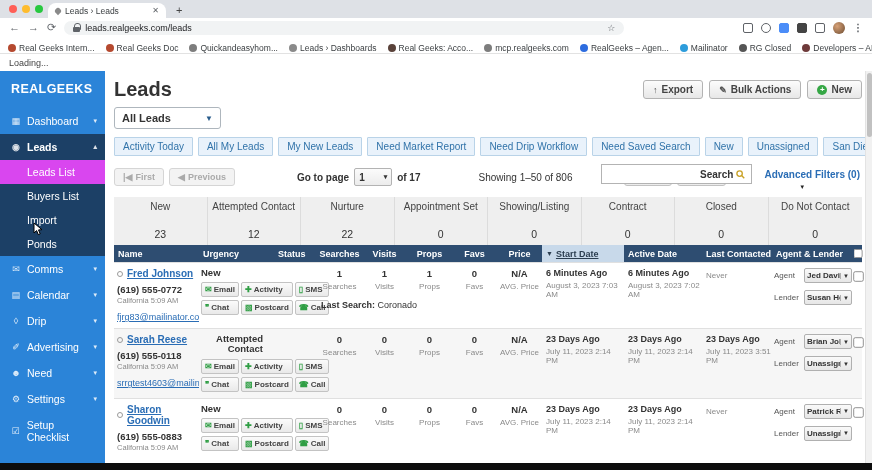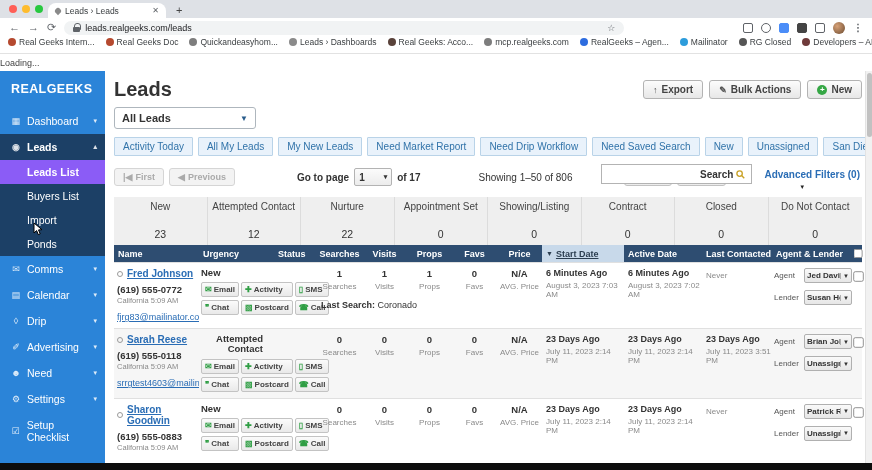--- a/index.html
+++ b/index.html
@@ -22,49 +22,49 @@
   .lock{width:7px;height:9px;position:relative;flex-shrink:0;}
   .lock:before{content:"";position:absolute;top:0;left:1px;width:5px;height:5px;border:1px solid #5f6368;border-radius:3px 3px 0 0;}
   .lock:after{content:"";position:absolute;bottom:0;left:0;width:7px;height:5px;background:#5f6368;border-radius:1px;}
   .ext-icons{margin-left:auto;display:flex;align-items:center;gap:8px;}
   .ci{width:10px;height:10px;border:1px solid #5f6368;border-radius:2px;}
   .ci.round{border-radius:50%;}
   .ci.blue{background:#4b8df8;border-color:#4b8df8;}
   .ci.dark{background:#444;border-color:#444;}
   .avatar{width:12px;height:12px;border-radius:50%;background:radial-gradient(circle at 35% 35%,#d8a278,#6b4a2f);}
   .menu-dots{color:#5f6368;font-size:10px;font-weight:bold;}
-  .bookmarksbar{height:17px;background:#fff;border-bottom:1px solid #e2e2e2;display:flex;align-items:flex-start;gap:11px;padding:0 8px;overflow:hidden;white-space:nowrap;}
+  .bookmarksbar{height:17px;background:#fff;border-bottom:1px solid #e2e2e2;display:flex;align-items:flex-end;gap:11px;padding:0 8px;overflow:hidden;white-space:nowrap;}
   .bm{display:flex;align-items:center;gap:3px;font-size:8.5px;color:#3c4043;flex-shrink:0;}
   .bm-ic{width:8px;height:8px;border-radius:50%;flex-shrink:0;}
 
   
-  .loading{height:17px;font-size:9px;color:#444;padding:4px 0 0 0;background:#fff;}
+  .loading{height:17px;font-size:9px;color:#444;padding:4px 0 0 9px;background:#fff;}
   .page-body{display:flex;height:392px;overflow:hidden;position:relative;}
 
   
   .sidebar{width:105px;flex-shrink:0;background:#2b84d8;color:#fff;font-size:10.5px;position:relative;}
   .logo{font-size:12.5px;font-weight:bold;letter-spacing:.4px;padding:11px 0 12px 11px;}
   .side-item{display:flex;align-items:center;gap:6px;padding:7px 8px 7px 11px;cursor:pointer;}
   .side-icon{font-size:9px;opacity:.85;width:10px;text-align:center;}
   .side-chev{margin-left:auto;font-size:7px;opacity:.85;}
   .leads-group{background:#1c4066;}
   .leads-head{font-weight:bold;}
   .sub-item{padding:6px 0 6px 27px;cursor:pointer;}
-  .sub-item.selected{background:#8b5cf6;font-weight:bold;}
+  .sub-item.selected{background:#d946ef;}
   .cursor-arrow{position:absolute;left:33px;top:151px;z-index:5;}
 
   
   .main{flex:1;padding:0 3px 0 9px;overflow:hidden;}
   .hdr{display:flex;align-items:center;justify-content:space-between;padding-top:7px;}
   .title{font-size:20px;font-weight:bold;color:#333;}
   .hbtns{display:flex;gap:6px;}
   .btn{background:linear-gradient(#fcfcfc,#e7e7e7);border:1px solid #b3b3b3;border-radius:3px;font-size:10px;font-weight:bold;color:#444;padding:3px 9px;display:flex;align-items:center;gap:4px;cursor:pointer;}
   .btn .bic{font-size:9px;color:#555;}
   .new-dot{width:10px;height:10px;border-radius:50%;background:#35a745;color:#fff;font-size:8px;line-height:10px;text-align:center;font-weight:bold;}
-  .viewsel{width:142px;height:22px;border:1px solid #aeb6bd;border-radius:3px;background:#fff;display:flex;align-items:center;padding:0 7px;font-size:11px;font-weight:bold;color:#333;margin:6px 0 8px;cursor:pointer;}
+  .viewsel{width:107px;height:22px;border:1px solid #aeb6bd;border-radius:3px;background:#fff;display:flex;align-items:center;padding:0 7px;font-size:11px;font-weight:bold;color:#333;margin:6px 0 8px;cursor:pointer;}
   .viewsel .caret{margin-left:auto;color:#2a5d8c;font-size:8px;}
   .chips{display:flex;gap:5px;flex-wrap:nowrap;}
   .chip{background:#e9f2fb;border:1px solid #b9d3e8;border-radius:1px;color:#3173a9;font-size:10px;padding:3px 8px;display:flex;align-items:center;gap:5px;white-space:nowrap;cursor:pointer;}
   .addnew-row{margin-top:7px;}
   .addnew{display:inline-flex;}
 
   .pagerow{display:flex;align-items:center;margin-top:10px;height:22px;font-size:10px;color:#333;position:relative;}
   .pgbtn{background:linear-gradient(#fbfbfb,#ececec);border:1px solid #c2c2c2;border-radius:3px;font-size:9px;padding:3px 8px;display:flex;gap:3px;align-items:center;cursor:pointer;color:#444;font-weight:bold;}
   .pgbtn.disabled{color:#aaa;background:#f3f3f3;border-color:#d5d5d5;}
   .pgbtn+.pgbtn{margin-left:5px;}

